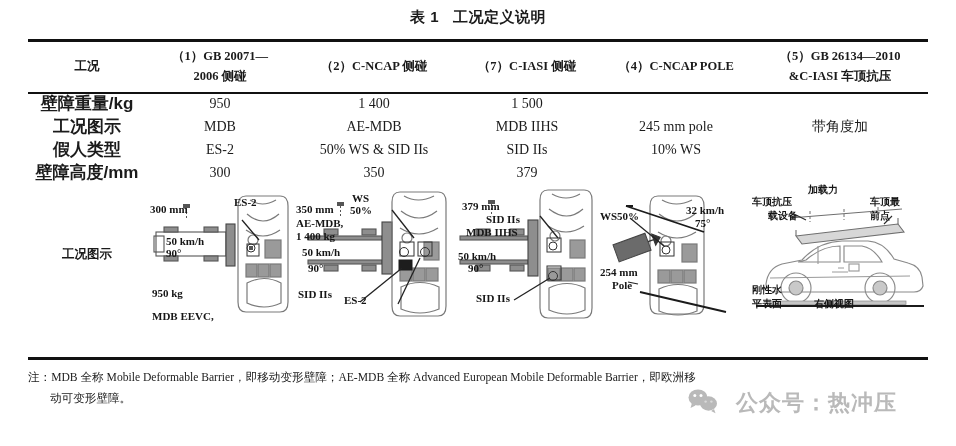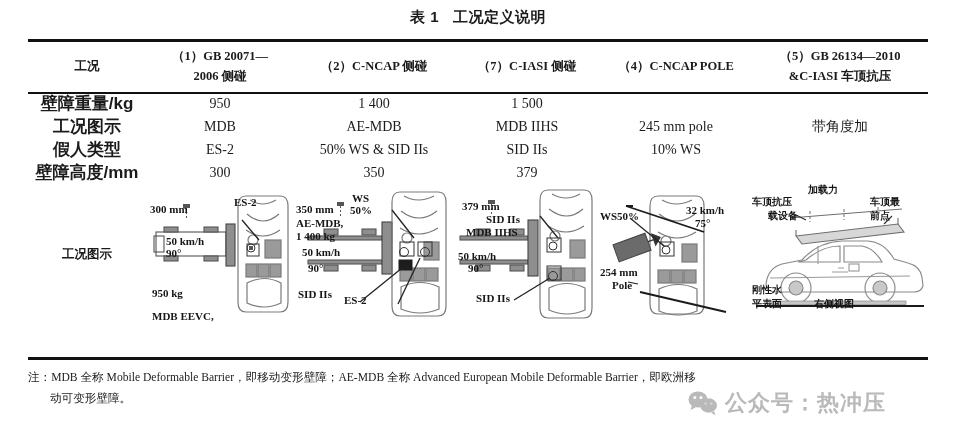--- a/index.html
+++ b/index.html
@@ -89,21 +89,21 @@
     font-size:11.6px;line-height:1.85;
     font-family:"Liberation Serif","DejaVu Serif",serif;
     color:#1b1b1b;
   }
   .note .n-head{font-family:"Liberation Sans","DejaVu Sans",sans-serif;}
   .note .l2{display:block;margin-left:22px;}
 
   
   .watermark{
     position:absolute;left:688px;top:388px;
-    display:flex;align-items:center;gap:7px;
+    display:flex;align-items:flex-start;gap:18px;
     color:#b9b9b9;
     font-family:"Liberation Sans","DejaVu Sans",sans-serif;
     font-size:22px;font-weight:bold;
     letter-spacing:1px;
     pointer-events:none;
     user-select:none;
   }
   .watermark .wm-ic{display:block;}
 </style>
 </head>

